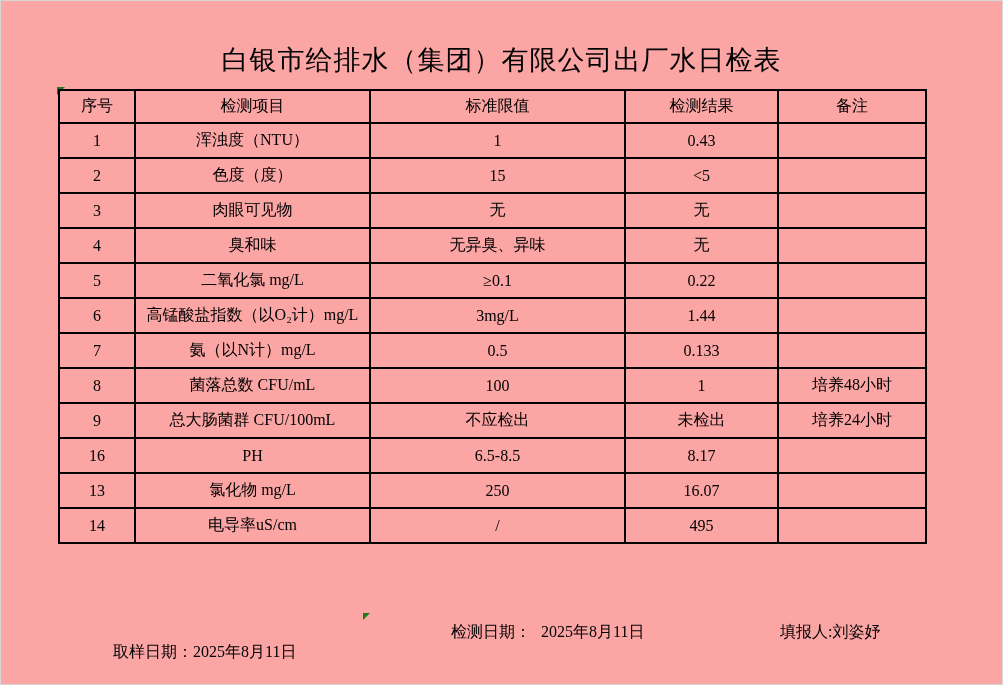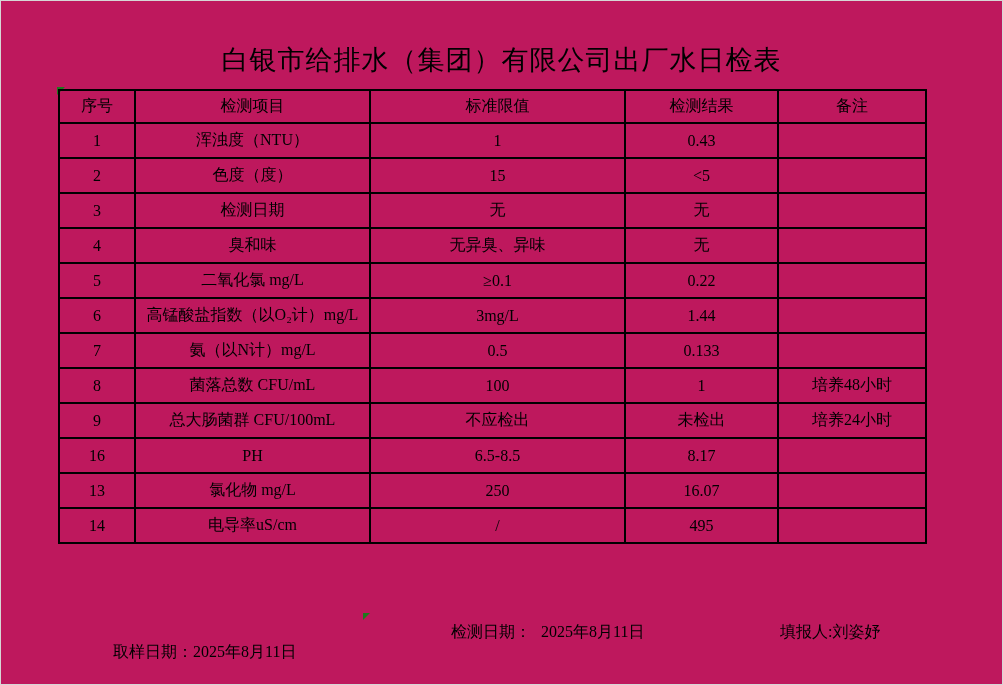--- a/index.html
+++ b/index.html
@@ -8,21 +8,21 @@
     background: #ffffff;
     color: #000000;
     font-family: "Liberation Serif", "DejaVu Serif", serif;
     position: relative;
     overflow: hidden;
   }
   .page {
     position: absolute; inset: 0;
     border: 1px solid #d6d6d6;
     box-sizing: border-box;
-    background: #be185d;
+    background: #fca5a5;
   }
   .title {
     position: absolute;
     top: 41px; left: 0; width: 100%;
     text-align: center;
     font-size: 27px;
     letter-spacing: 1px;
     font-weight: 500;
   }
   table.daily-check {
@@ -106,21 +106,21 @@
         </tr>
         <tr>
           <td>2</td>
           <td>色度（度）</td>
           <td>15</td>
           <td>&lt;5</td>
           <td></td>
         </tr>
         <tr>
           <td>3</td>
-          <td>检测日期</td>
+          <td>肉眼可见物</td>
           <td>无</td>
           <td>无</td>
           <td></td>
         </tr>
         <tr>
           <td>4</td>
           <td>臭和味</td>
           <td>无异臭、异味</td>
           <td>无</td>
           <td></td>

